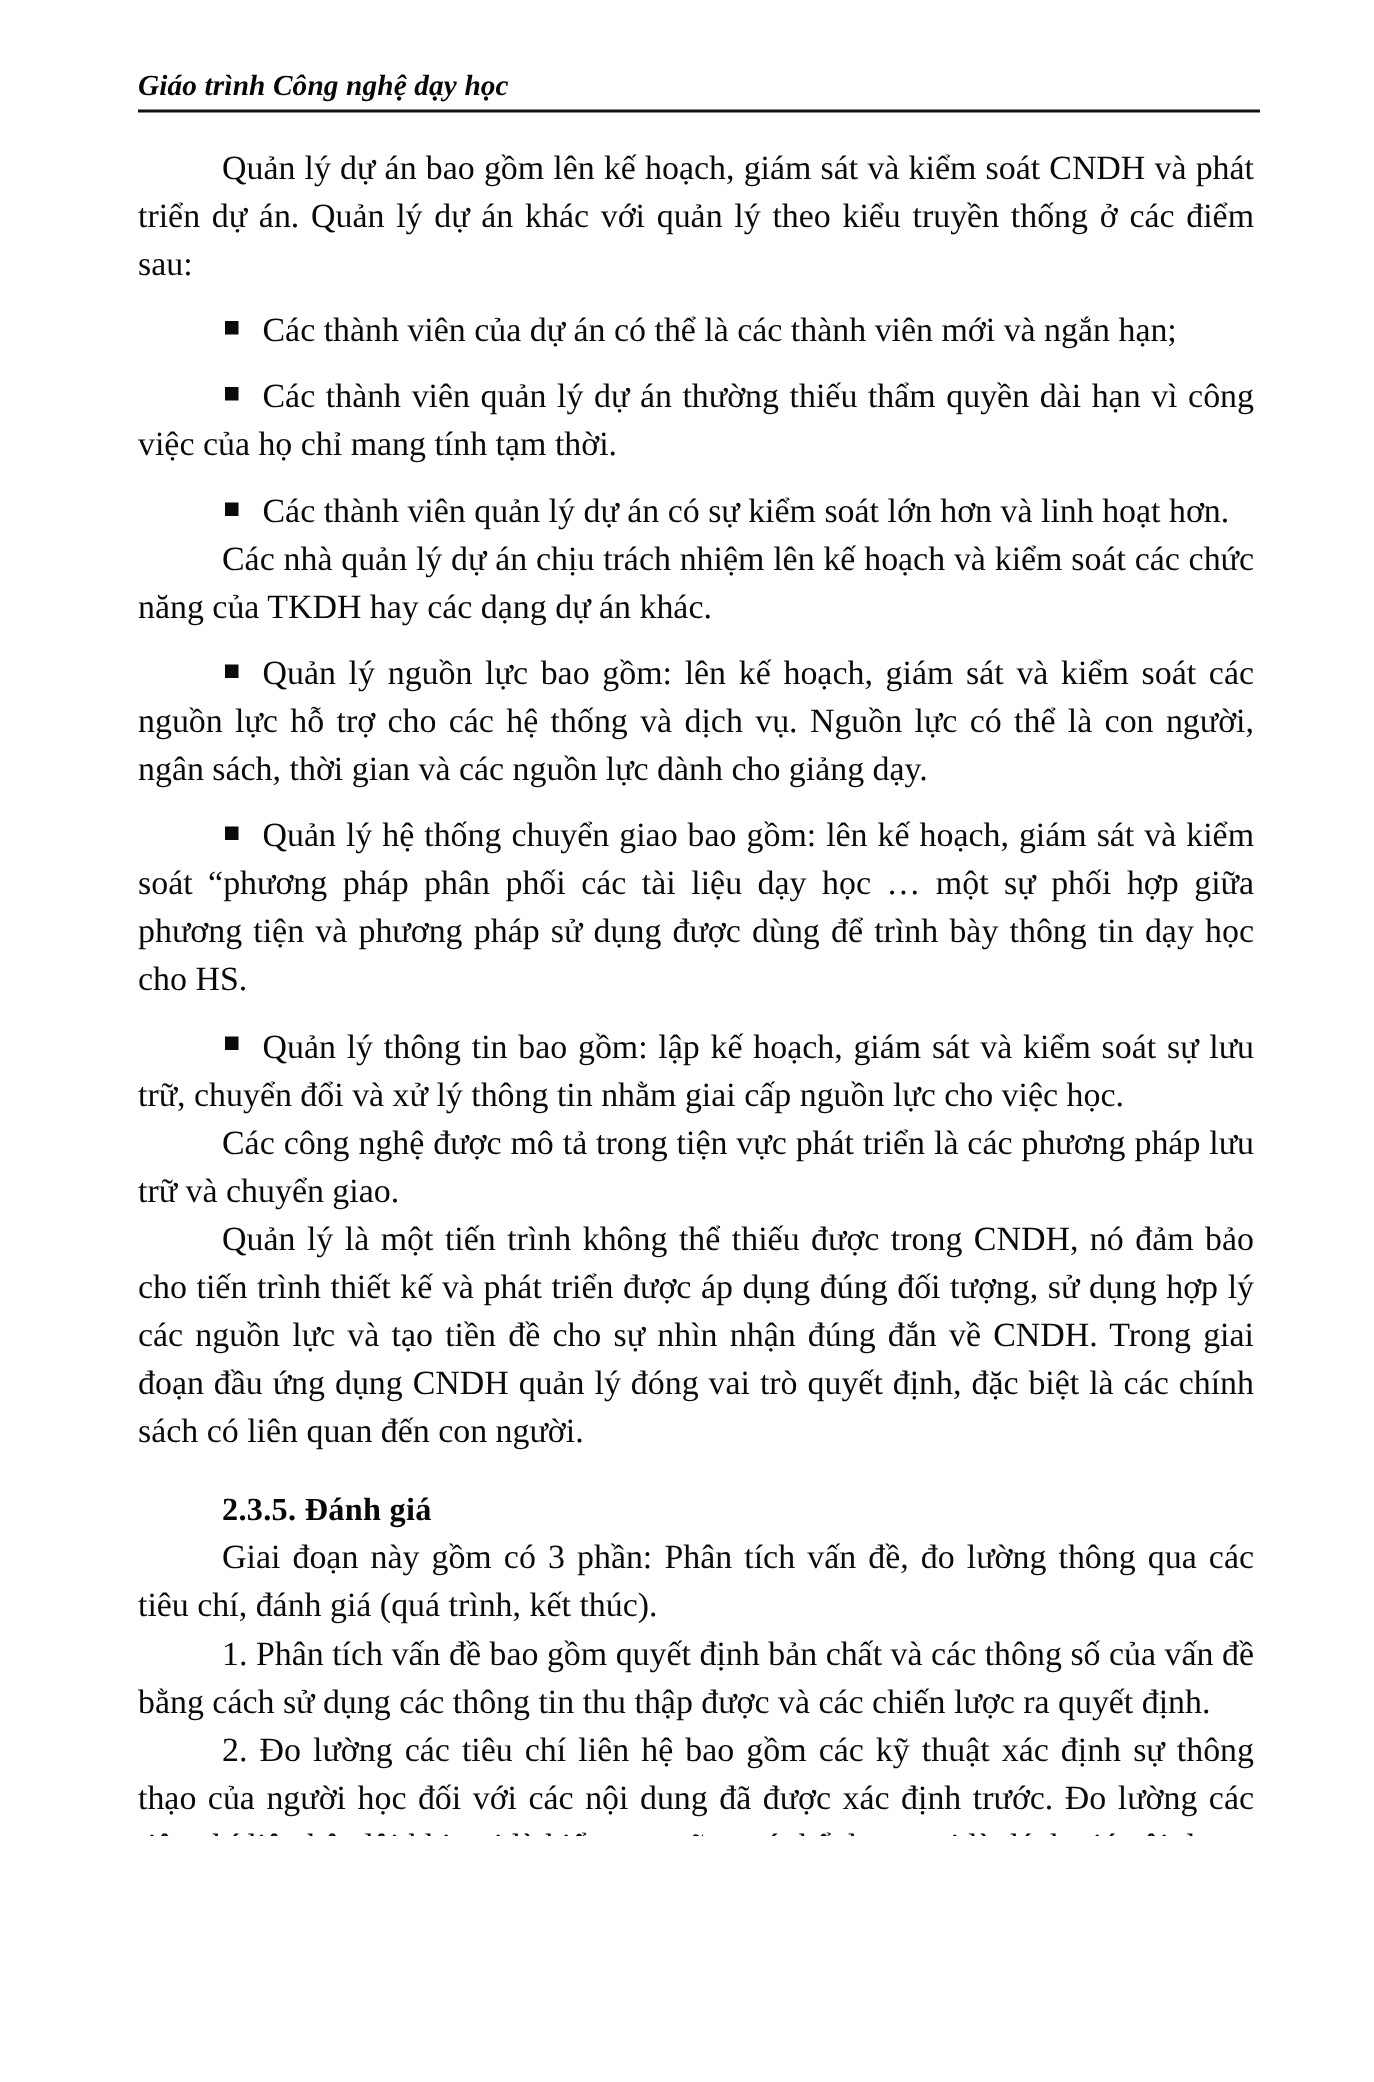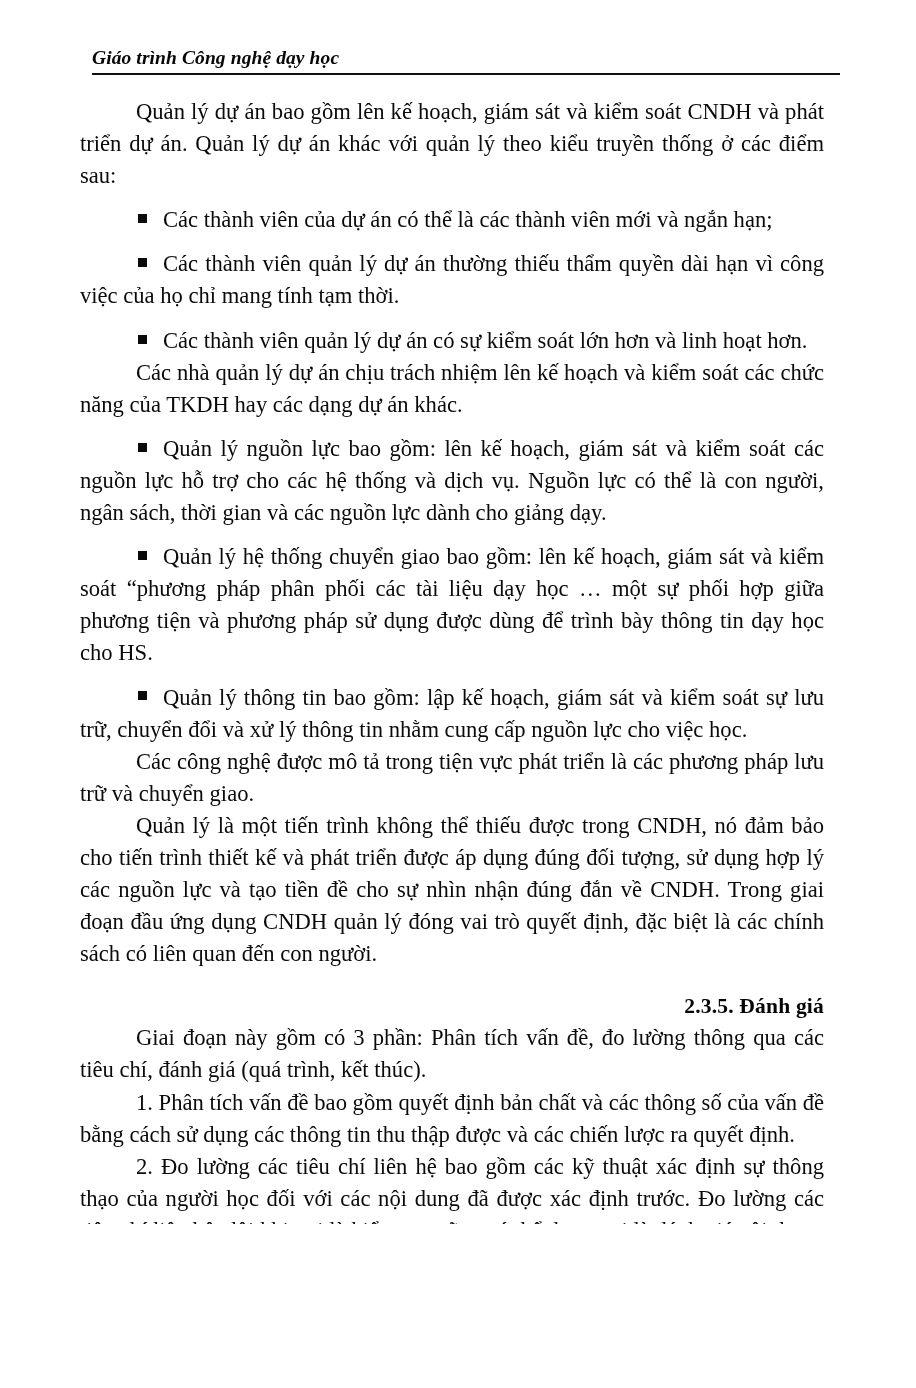--- a/index.html
+++ b/index.html
@@ -39,21 +39,21 @@
   .runhead-rule {
     margin-top: 5px;
     width: 748px;
     height: 0;
     border-top: 2.4px solid #111111;
   }
 
   
   .body-block {
     position: absolute;
-    left: 80px;
+    left: 92px;
     top: 96px;
     width: 744px;
   }
 
   p.para {
     margin: 0;
     font-size: 22.6px;
     line-height: 32.1px;
     text-align: justify;
     text-justify: inter-word;
@@ -96,21 +96,20 @@
   h3.section-heading {
     margin: 0;
     margin-top: 20px;
     font-family: "Liberation Serif", "DejaVu Serif", serif;
     font-weight: bold;
     font-size: 21.5px;
     line-height: 32px;
     text-indent: 56px;
     letter-spacing: 0.2px;
     color: #060606;
-    text-align: right;
   }
 
   
   .folio {
     position: absolute;
     left: 82px;
     top: 1305px;
     font-family: "Liberation Sans", "DejaVu Sans", sans-serif;
     font-weight: bold;
     font-size: 18px;
@@ -146,21 +145,21 @@
     <p class="bullet"><span class="bullet-marker"></span><span class="bullet-gap"></span><span>Các thành viên quản lý dự án thường thiếu thẩm quyền dài hạn vì công việc của họ chỉ mang tính tạm thời.</span></p>
 
     <p class="bullet"><span class="bullet-marker"></span><span class="bullet-gap"></span><span>Các thành viên quản lý dự án có sự kiểm soát lớn hơn và linh hoạt hơn.</span></p>
 
     <p class="para gap-before">Các nhà quản lý dự án chịu trách nhiệm lên kế hoạch và kiểm soát các chức năng của TKDH hay các dạng dự án khác.</p>
 
     <p class="bullet"><span class="bullet-marker"></span><span class="bullet-gap"></span><span>Quản lý nguồn lực bao gồm: lên kế hoạch, giám sát và kiểm soát các nguồn lực hỗ trợ cho các hệ thống và dịch vụ. Nguồn lực có thể là con người, ngân sách, thời gian và các nguồn lực dành cho giảng dạy.</span></p>
 
     <p class="bullet"><span class="bullet-marker"></span><span class="bullet-gap"></span><span>Quản lý hệ thống chuyển giao bao gồm: lên kế hoạch, giám sát và kiểm soát “phương pháp phân phối các tài liệu dạy học … một sự phối hợp giữa phương tiện và phương pháp sử dụng được dùng để trình bày thông tin dạy học cho HS.</span></p>
 
-    <p class="bullet"><span class="bullet-marker"></span><span class="bullet-gap"></span><span>Quản lý thông tin bao gồm: lập kế hoạch, giám sát và kiểm soát sự lưu trữ, chuyển đổi và xử lý thông tin nhằm cung cấp nguồn lực cho việc học.</span></p>
+    <p class="bullet"><span class="bullet-marker"></span><span class="bullet-gap"></span><span>Quản lý thông tin bao gồm: lập kế hoạch, giám sát và kiểm soát sự lưu trữ, chuyển đổi và xử lý thông tin nhằm giai cấp nguồn lực cho việc học.</span></p>
 
     <p class="para gap-before">Các công nghệ được mô tả trong tiện vực phát triển là các phương pháp lưu trữ và chuyển giao.</p>
 
     <p class="para gap-before">Quản lý là một tiến trình không thể thiếu được trong CNDH, nó đảm bảo cho tiến trình thiết kế và phát triển được áp dụng đúng đối tượng, sử dụng hợp lý các nguồn lực và tạo tiền đề cho sự nhìn nhận đúng đắn về CNDH. Trong giai đoạn đầu ứng dụng CNDH quản lý đóng vai trò quyết định, đặc biệt là các chính sách có liên quan đến con người.</p>
 
     <h3 class="section-heading">2.3.5. Đánh giá</h3>
 
     <p class="para gap-before">Giai đoạn này gồm có 3 phần: Phân tích vấn đề, đo lường thông qua các tiêu chí, đánh giá (quá trình, kết thúc).</p>
 
     <p class="para gap-before">1. Phân tích vấn đề bao gồm quyết định bản chất và các thông số của vấn đề bằng cách sử dụng các thông tin thu thập được và các chiến lược ra quyết định.</p>

